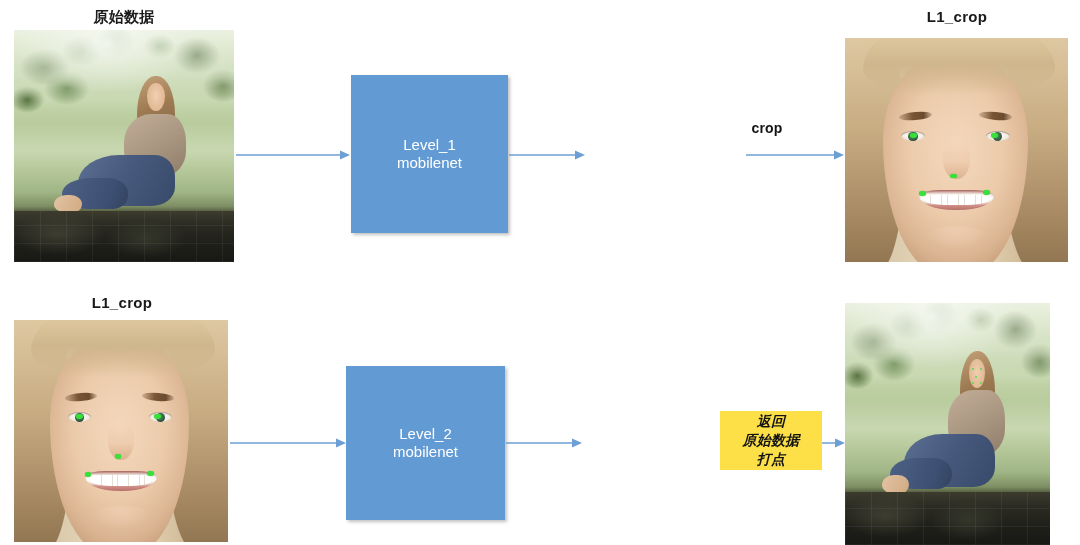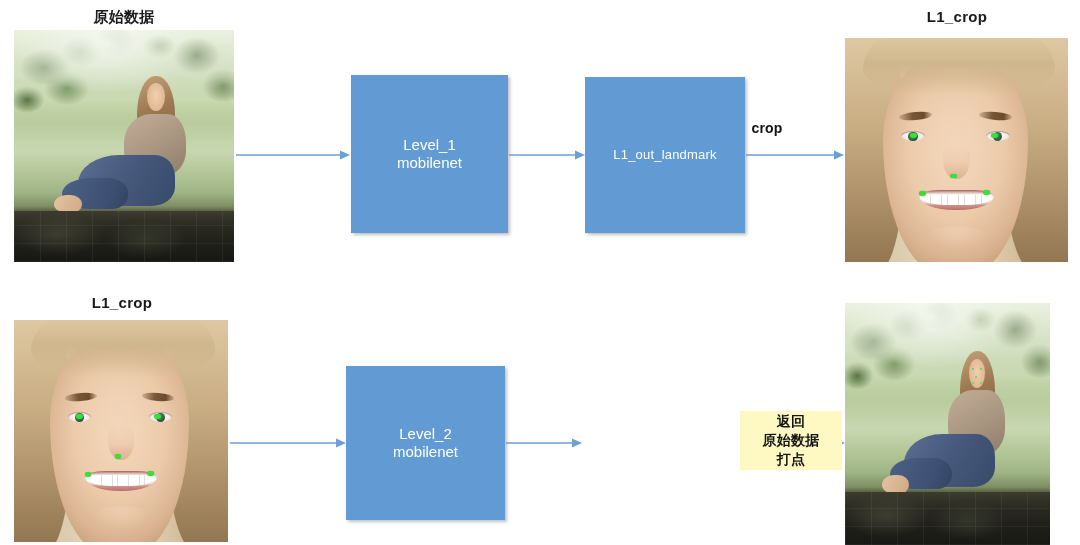--- a/index.html
+++ b/index.html
@@ -282,23 +282,20 @@
 mobilenet</span>
   </div>
 
   <div class="arrow" style="left:509px; top:149px; width:76px;">
     <svg width="76" height="12" viewBox="0 0 76 12">
       <line x1="0" y1="6" x2="66" y2="6" stroke="#6d9fd4" stroke-width="1.6"></line>
       <polygon points="66,1.5 76,6 66,10.5" fill="#6d9fd4"></polygon>
     </svg>
   </div>
 
-  <div class="node small" style="left:585px; top:77px; width:160px; height:156px;">
-    <span class="node-label">L1_out_landmark</span>
-  </div>
 
   <div class="edge-label" style="left:712px; top:119px; width:78px;margin-left:16px;">crop</div>
 
   <div class="arrow" style="left:746px; top:149px; width:98px;">
     <svg width="98" height="12" viewBox="0 0 98 12">
       <line x1="0" y1="6" x2="88" y2="6" stroke="#6d9fd4" stroke-width="1.6"></line>
       <polygon points="88,1.5 98,6 88,10.5" fill="#6d9fd4"></polygon>
     </svg>
   </div>
 
@@ -374,21 +371,21 @@
   </div>
 
 
   <div class="arrow" style="left:741px; top:437px; width:104px;">
     <svg width="104" height="12" viewBox="0 0 104 12">
       <line x1="0" y1="6" x2="94" y2="6" stroke="#6d9fd4" stroke-width="1.6"></line>
       <polygon points="94,1.5 104,6 94,10.5" fill="#6d9fd4"></polygon>
     </svg>
   </div>
 
-  <div class="edge-label cjk" style="left:740px; top:411px; width:98px; background:#fef9c3; padding:1px 2px;">返回
+  <div class="edge-label cjk" style="left:720px; top:411px; width:98px; background:#fde047; padding:1px 2px;font-style:italic;">返回
 原始数据
 打点</div>
 
   <div class="photo" style="left:845px; top:303px; width:205px; height:242px;">
     <div class="scene scene-full">
       <div class="sky"></div>
       <div class="fig hair"></div>
       <div class="fig face"></div>
       <div class="fig torso"></div>
       <div class="fig jeans"></div>

